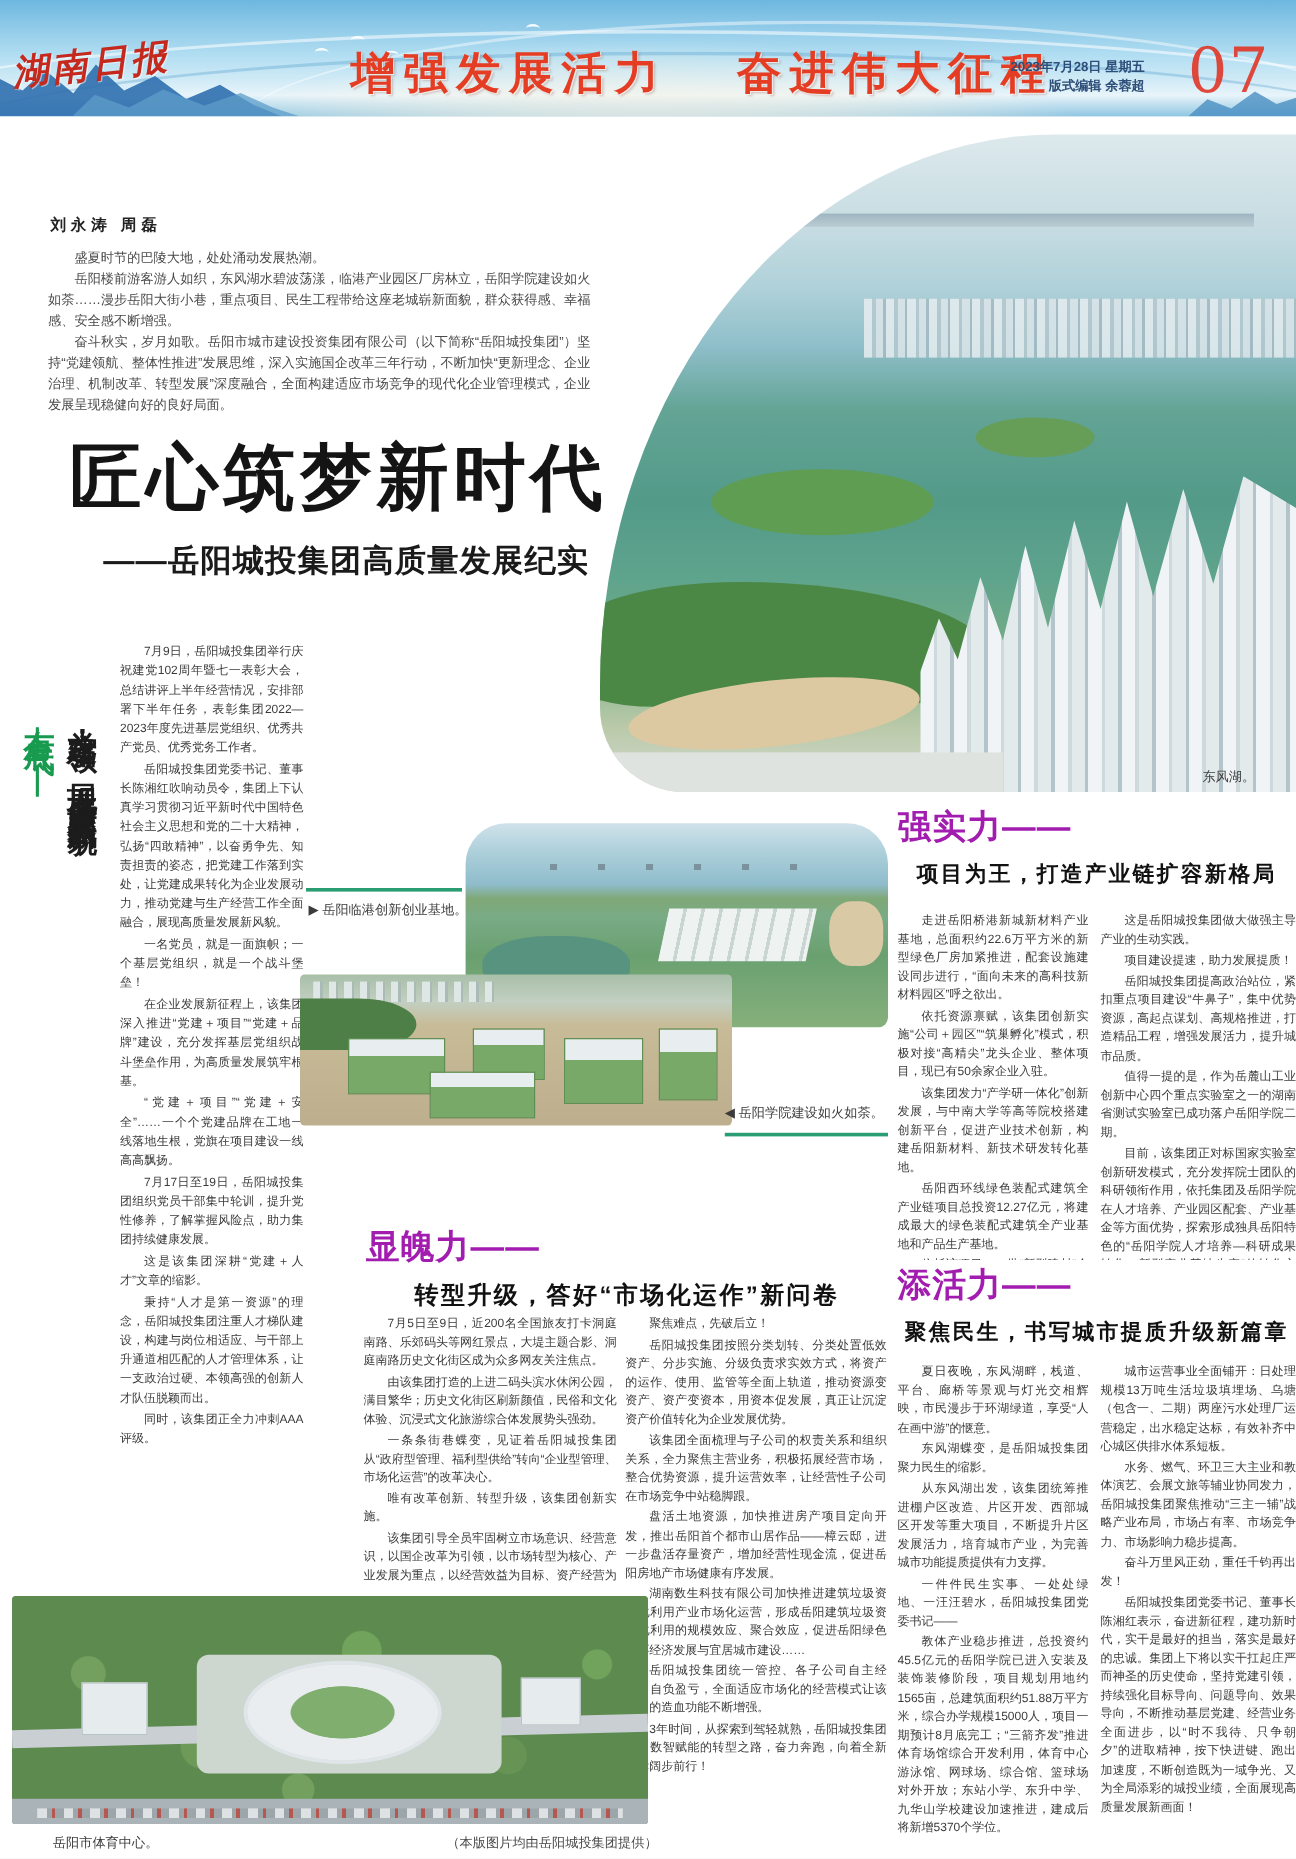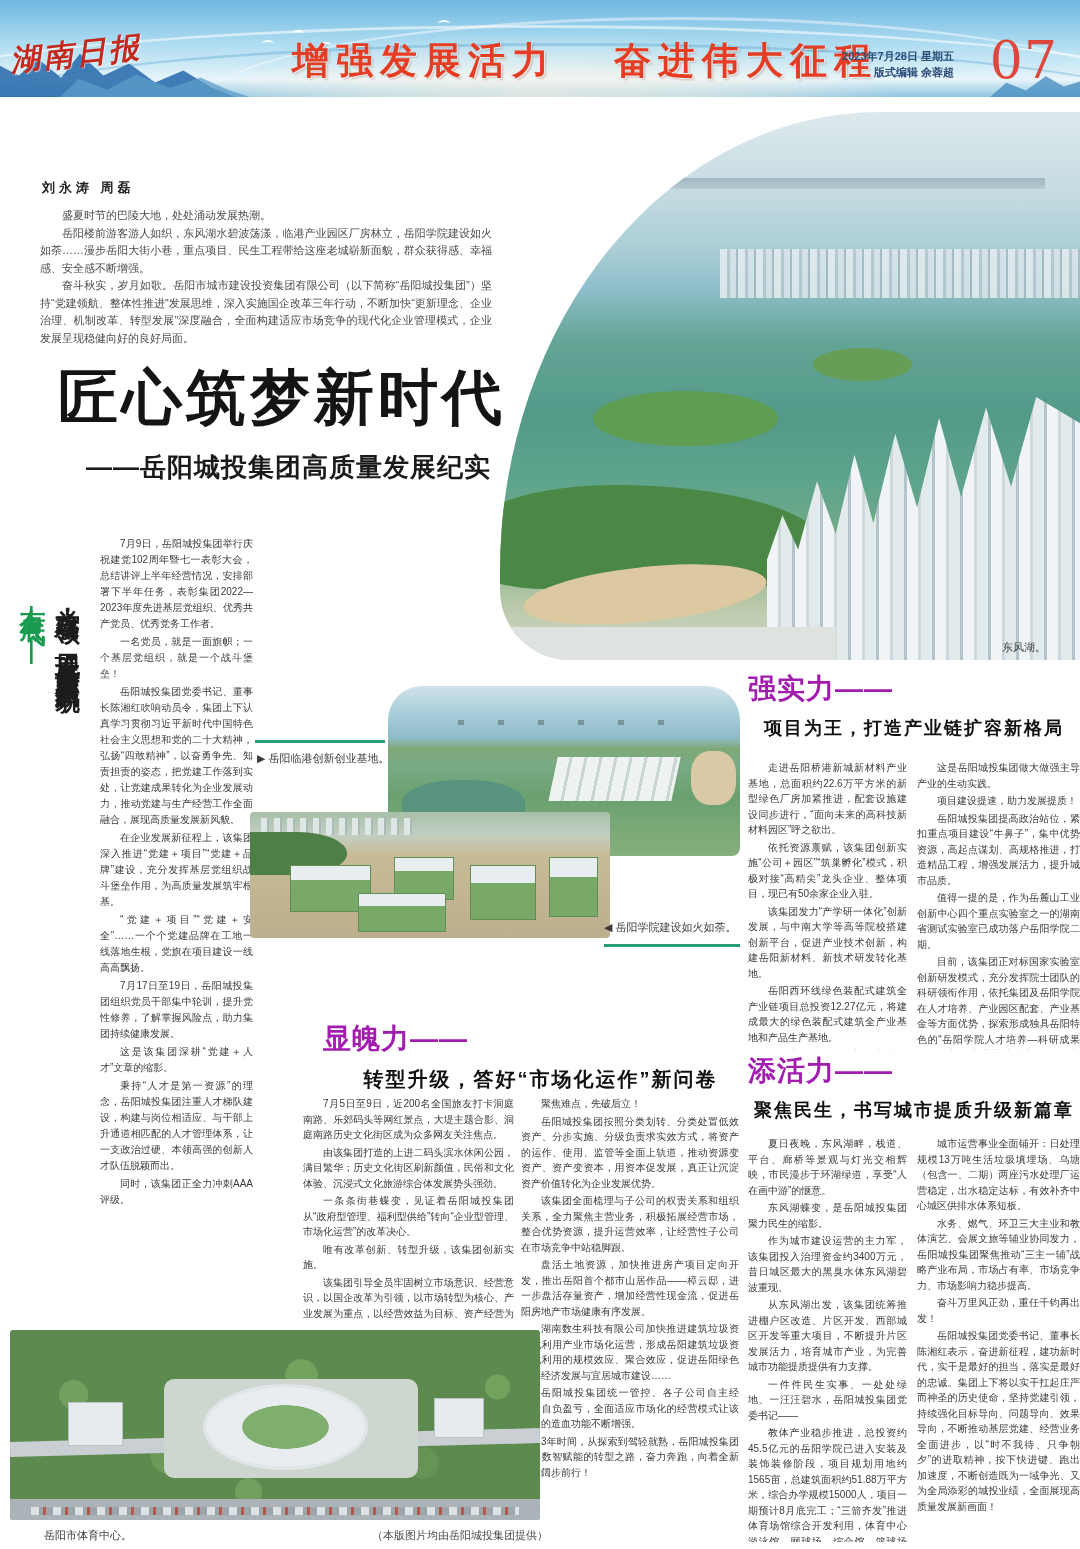--- a/index.html
+++ b/index.html
@@ -105,21 +105,21 @@
     font-size:26px;letter-spacing:6px;}
   .v-head{position:absolute;writing-mode:vertical-rl;color:#1c1c1c;font-weight:700;
     font-size:25px;letter-spacing:4px;}
   #s1-label{left:16px;top:588px;height:240px;}
   #s1-head{left:52px;top:588px;height:450px;}
 
   .sec-block{position:absolute;}
   .sec-label{color:#a21caf;font-size:28px;font-weight:800;letter-spacing:1px;}
   .sec-head{margin-top:8px;font-size:18px;font-weight:700;color:#111;letter-spacing:2px;text-align:center;white-space:nowrap;}
   #s2-block{left:748px;top:670px;width:332px;}
-  #s3-block{left:323px;top:1020px;width:435px;}
+  #s3-block{left:305px;top:1020px;width:435px;}
   #s3-block .sec-head{font-size:20px;}
   #s4-block{left:748px;top:1052px;width:332px;}
 
   .col{position:absolute;font-size:10px;line-height:15.5px;color:#3a3a3a;text-align:justify;overflow:hidden;}
   .col .para{margin:0 0 2px;text-indent:2em;}
   #s1-col{left:100px;top:536px;width:153px;height:788px;line-height:16px;}
   #s3-col1{left:303px;top:1096px;width:211px;height:226px;}
   #s3-col2{left:521px;top:1096px;width:218px;height:446px;}
   #s2-col1{left:748px;top:760px;width:159px;height:290px;}
   #s2-col2{left:917px;top:760px;width:163px;height:290px;}
@@ -181,22 +181,22 @@
       <p class="para">奋斗秋实，岁月如歌。岳阳市城市建设投资集团有限公司（以下简称“岳阳城投集团”）坚持“党建领航、整体性推进”发展思维，深入实施国企改革三年行动，不断加快“更新理念、企业治理、机制改革、转型发展”深度融合，全面构建适应市场竞争的现代化企业管理模式，企业发展呈现稳健向好的良好局面。</p>
     </div>
 
   <h1 id="title">匠心筑梦新时代</h1>
   <h2 id="subtitle">——岳阳城投集团高质量发展纪实</h2>
 
   <div class="v-label" id="s1-label">有底气——</div>
   <div class="v-head" id="s1-head">党建引领，展现高质量发展新风貌</div>
   <div class="col" id="s1-col">
       <p class="para">7月9日，岳阳城投集团举行庆祝建党102周年暨七一表彰大会，总结讲评上半年经营情况，安排部署下半年任务，表彰集团2022—2023年度先进基层党组织、优秀共产党员、优秀党务工作者。</p>
+      <p class="para">岳阳城投集团党委书记、董事长陈湘红吹响动员令，集团上下认真学习贯彻习近平新时代中国特色社会主义思想和党的二十大精神，弘扬“四敢精神”，以奋勇争先、知责担责的姿态，把党建工作落到实处，让党建成果转化为企业发展动力，推动党建与生产经营工作全面融合，展现高质量发展新风貌。</p>
       <p class="para">一名党员，就是一面旗帜；一个基层党组织，就是一个战斗堡垒！</p>
-      <p class="para">岳阳城投集团党委书记、董事长陈湘红吹响动员令，集团上下认真学习贯彻习近平新时代中国特色社会主义思想和党的二十大精神，弘扬“四敢精神”，以奋勇争先、知责担责的姿态，把党建工作落到实处，让党建成果转化为企业发展动力，推动党建与生产经营工作全面融合，展现高质量发展新风貌。</p>
       <p class="para">在企业发展新征程上，该集团深入推进“党建＋项目”“党建＋品牌”建设，充分发挥基层党组织战斗堡垒作用，为高质量发展筑牢根基。</p>
       <p class="para">“党建＋项目”“党建＋安全”……一个个党建品牌在工地一线落地生根，党旗在项目建设一线高高飘扬。</p>
       <p class="para">7月17日至19日，岳阳城投集团组织党员干部集中轮训，提升党性修养，了解掌握风险点，助力集团持续健康发展。</p>
       <p class="para">这是该集团深耕“党建＋人才”文章的缩影。</p>
       <p class="para">秉持“人才是第一资源”的理念，岳阳城投集团注重人才梯队建设，构建与岗位相适应、与干部上升通道相匹配的人才管理体系，让一支政治过硬、本领高强的创新人才队伍脱颖而出。</p>
       <p class="para">同时，该集团正全力冲刺AAA评级。</p>
     </div>
 
   <div class="photo" id="photo-harbor">
     <div class="p1-boats"></div>
@@ -259,21 +259,20 @@
       <p class="para">3年时间，从探索到驾轻就熟，岳阳城投集团走出数智赋能的转型之路，奋力奔跑，向着全新目标阔步前行！</p>
     </div>
 
   <div class="sec-block" id="s4-block">
     <div class="sec-label">添活力——</div>
     <div class="sec-head">聚焦民生，书写城市提质升级新篇章</div>
   </div>
   <div class="col" id="s4-col1">
       <p class="para">夏日夜晚，东风湖畔，栈道、平台、廊桥等景观与灯光交相辉映，市民漫步于环湖绿道，享受“人在画中游”的惬意。</p>
       <p class="para">东风湖蝶变，是岳阳城投集团聚力民生的缩影。</p>
-      <p class="para">作为城市建设运营的主力军，该集团投入治理资金约3400万元，昔日城区最大的黑臭水体东风湖碧波重现。</p>
       <p class="para">从东风湖出发，该集团统筹推进棚户区改造、片区开发、西部城区开发等重大项目，不断提升片区发展活力，培育城市产业，为完善城市功能提质提供有力支撑。</p>
       <p class="para">一件件民生实事、一处处绿地、一汪汪碧水，岳阳城投集团党委书记——</p>
       <p class="para">教体产业稳步推进，总投资约45.5亿元的岳阳学院已进入安装及装饰装修阶段，项目规划用地约1565亩，总建筑面积约51.88万平方米，综合办学规模15000人，项目一期预计8月底完工；“三箭齐发”推进体育场馆综合开发利用，体育中心游泳馆、网球场、综合馆、篮球场对外开放；东站小学、东升中学、九华山学校建设加速推进，建成后将新增5370个学位。</p>
     </div>
   <div class="col" id="s4-col2">
       <p class="para">城市运营事业全面铺开：日处理规模13万吨生活垃圾填埋场、乌塘（包含一、二期）两座污水处理厂运营稳定，出水稳定达标，有效补齐中心城区供排水体系短板。</p>
       <p class="para">水务、燃气、环卫三大主业和教体演艺、会展文旅等辅业协同发力，岳阳城投集团聚焦推动“三主一辅”战略产业布局，市场占有率、市场竞争力、市场影响力稳步提高。</p>
       <p class="para">奋斗万里风正劲，重任千钧再出发！</p>
       <p class="para">岳阳城投集团党委书记、董事长陈湘红表示，奋进新征程，建功新时代，实干是最好的担当，落实是最好的忠诚。集团上下将以实干扛起庄严而神圣的历史使命，坚持党建引领，持续强化目标导向、问题导向、效果导向，不断推动基层党建、经营业务全面进步，以“时不我待、只争朝夕”的进取精神，按下快进键、跑出加速度，不断创造既为一域争光、又为全局添彩的城投业绩，全面展现高质量发展新画面！</p>
     </div>

